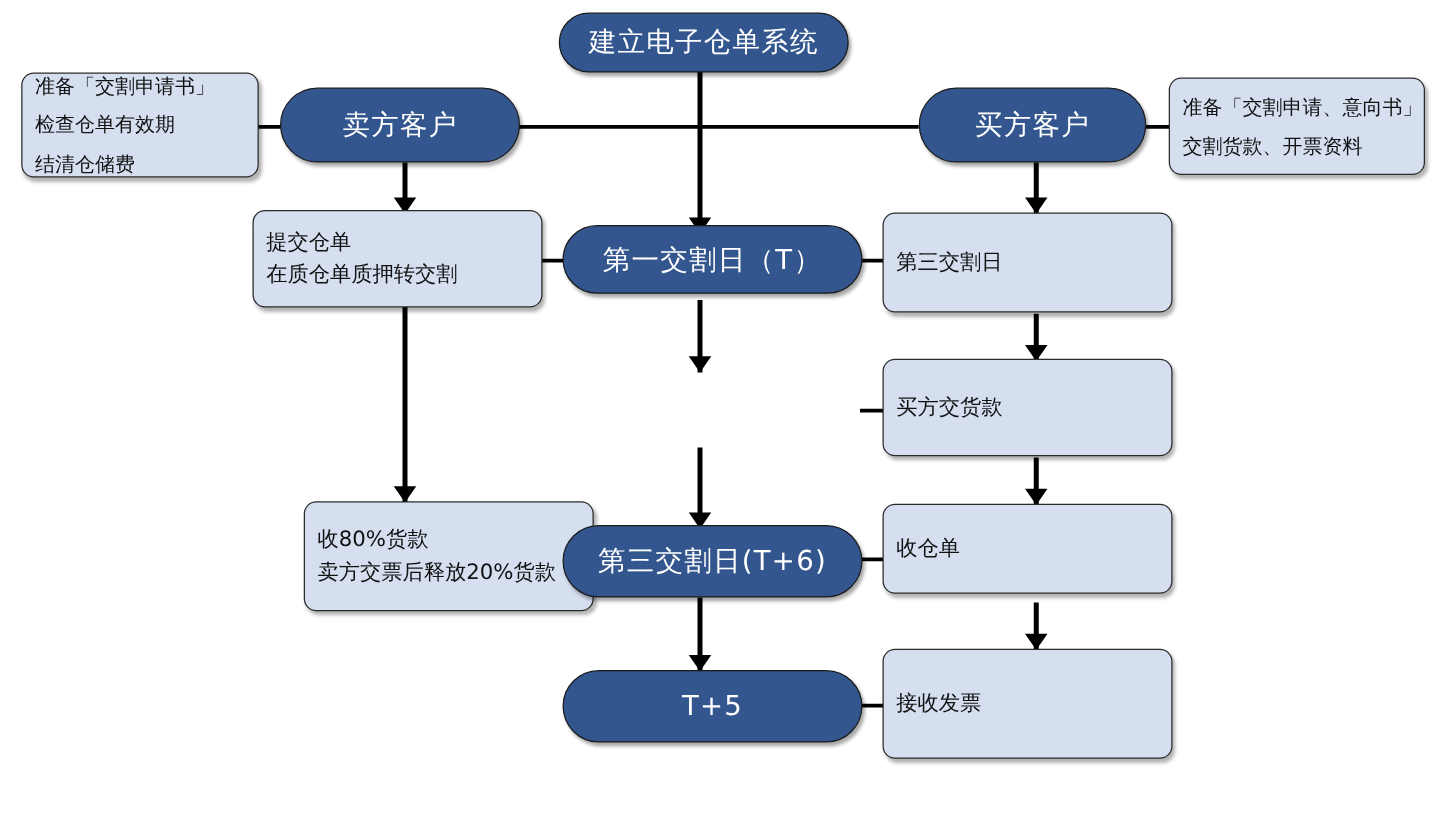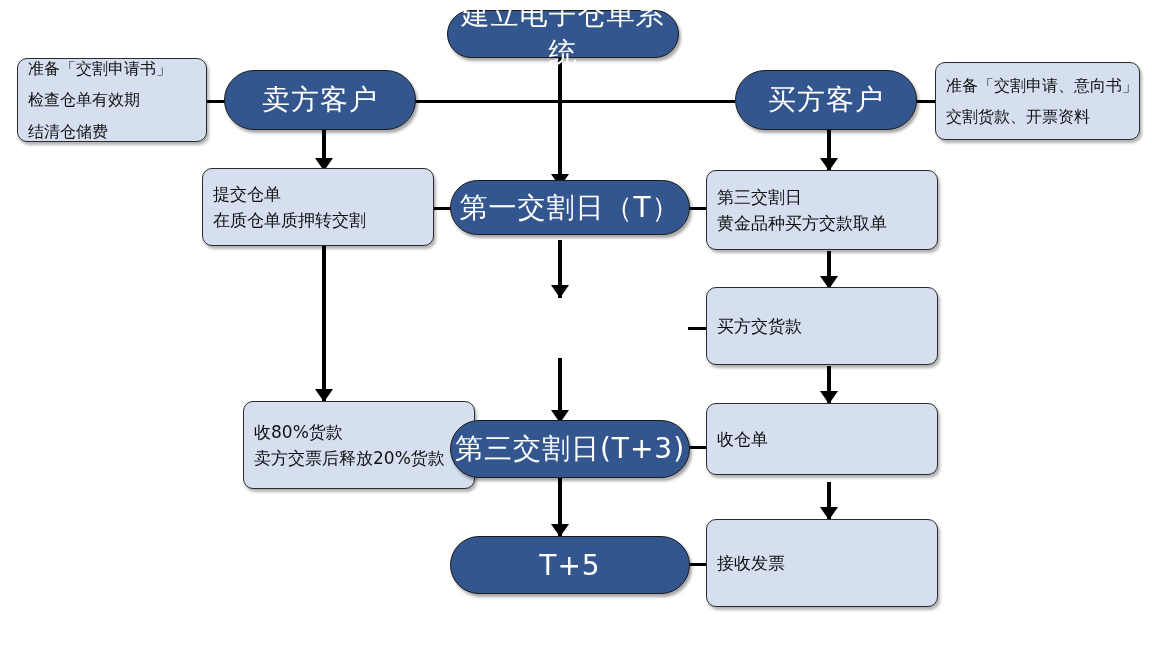--- a/index.html
+++ b/index.html
@@ -20,21 +20,21 @@
     align-items:center;
     justify-content:center;
     text-align:center;
     z-index:3;
   }
   .pill{
     background:#33568f;
     border:1.5px solid #1b1b1b;
     border-radius:999px;
     color:#ffffff;
-    font-size:28px;
+    font-size:22px;
     letter-spacing:1px;
     box-shadow:2px 3px 3px rgba(0,0,0,0.35);
   }
   .box{
     background:#d5dff0;
     border:1.4px solid #2b2b2b;
     border-radius:10px;
     color:#111111;
     font-size:17px;
     line-height:1.55;
@@ -151,40 +151,39 @@
     </span>
   </div>
 
   <div class="node pill" style="left:450px;top:180px;width:240px;height:55px;">
     <span>第一交割日（T）</span>
   </div>
 
   <div class="node box align-left" style="left:706px;top:170px;width:232px;height:80px;">
     <span class="lines">
       <span class="ln">第三交割日</span>
-      <span class="ln">黄金品种买方交款取单</span>
     </span>
   </div>
 
 
   <div class="node box align-center" style="left:706px;top:287px;width:232px;height:78px;">
     <span class="lines">
       <span class="ln">买方交货款</span>
     </span>
   </div>
 
   <div class="node box align-left" style="left:202px;top:401px;width:232px;height:88px;margin-left:41px;">
     <span class="lines">
       <span class="ln">收80%货款</span>
       <span class="ln">卖方交票后释放20%货款</span>
     </span>
   </div>
 
   <div class="node pill" style="left:450px;top:420px;width:240px;height:58px;">
-    <span>第三交割日(T+3)</span>
+    <span>第三交割日(T+6)</span>
   </div>
 
   <div class="node box align-center" style="left:706px;top:403px;width:232px;height:72px;">
     <span class="lines">
       <span class="ln">收仓单</span>
     </span>
   </div>
 
   <div class="node pill" style="left:450px;top:536px;width:240px;height:58px;">
     <span>T+5</span>

